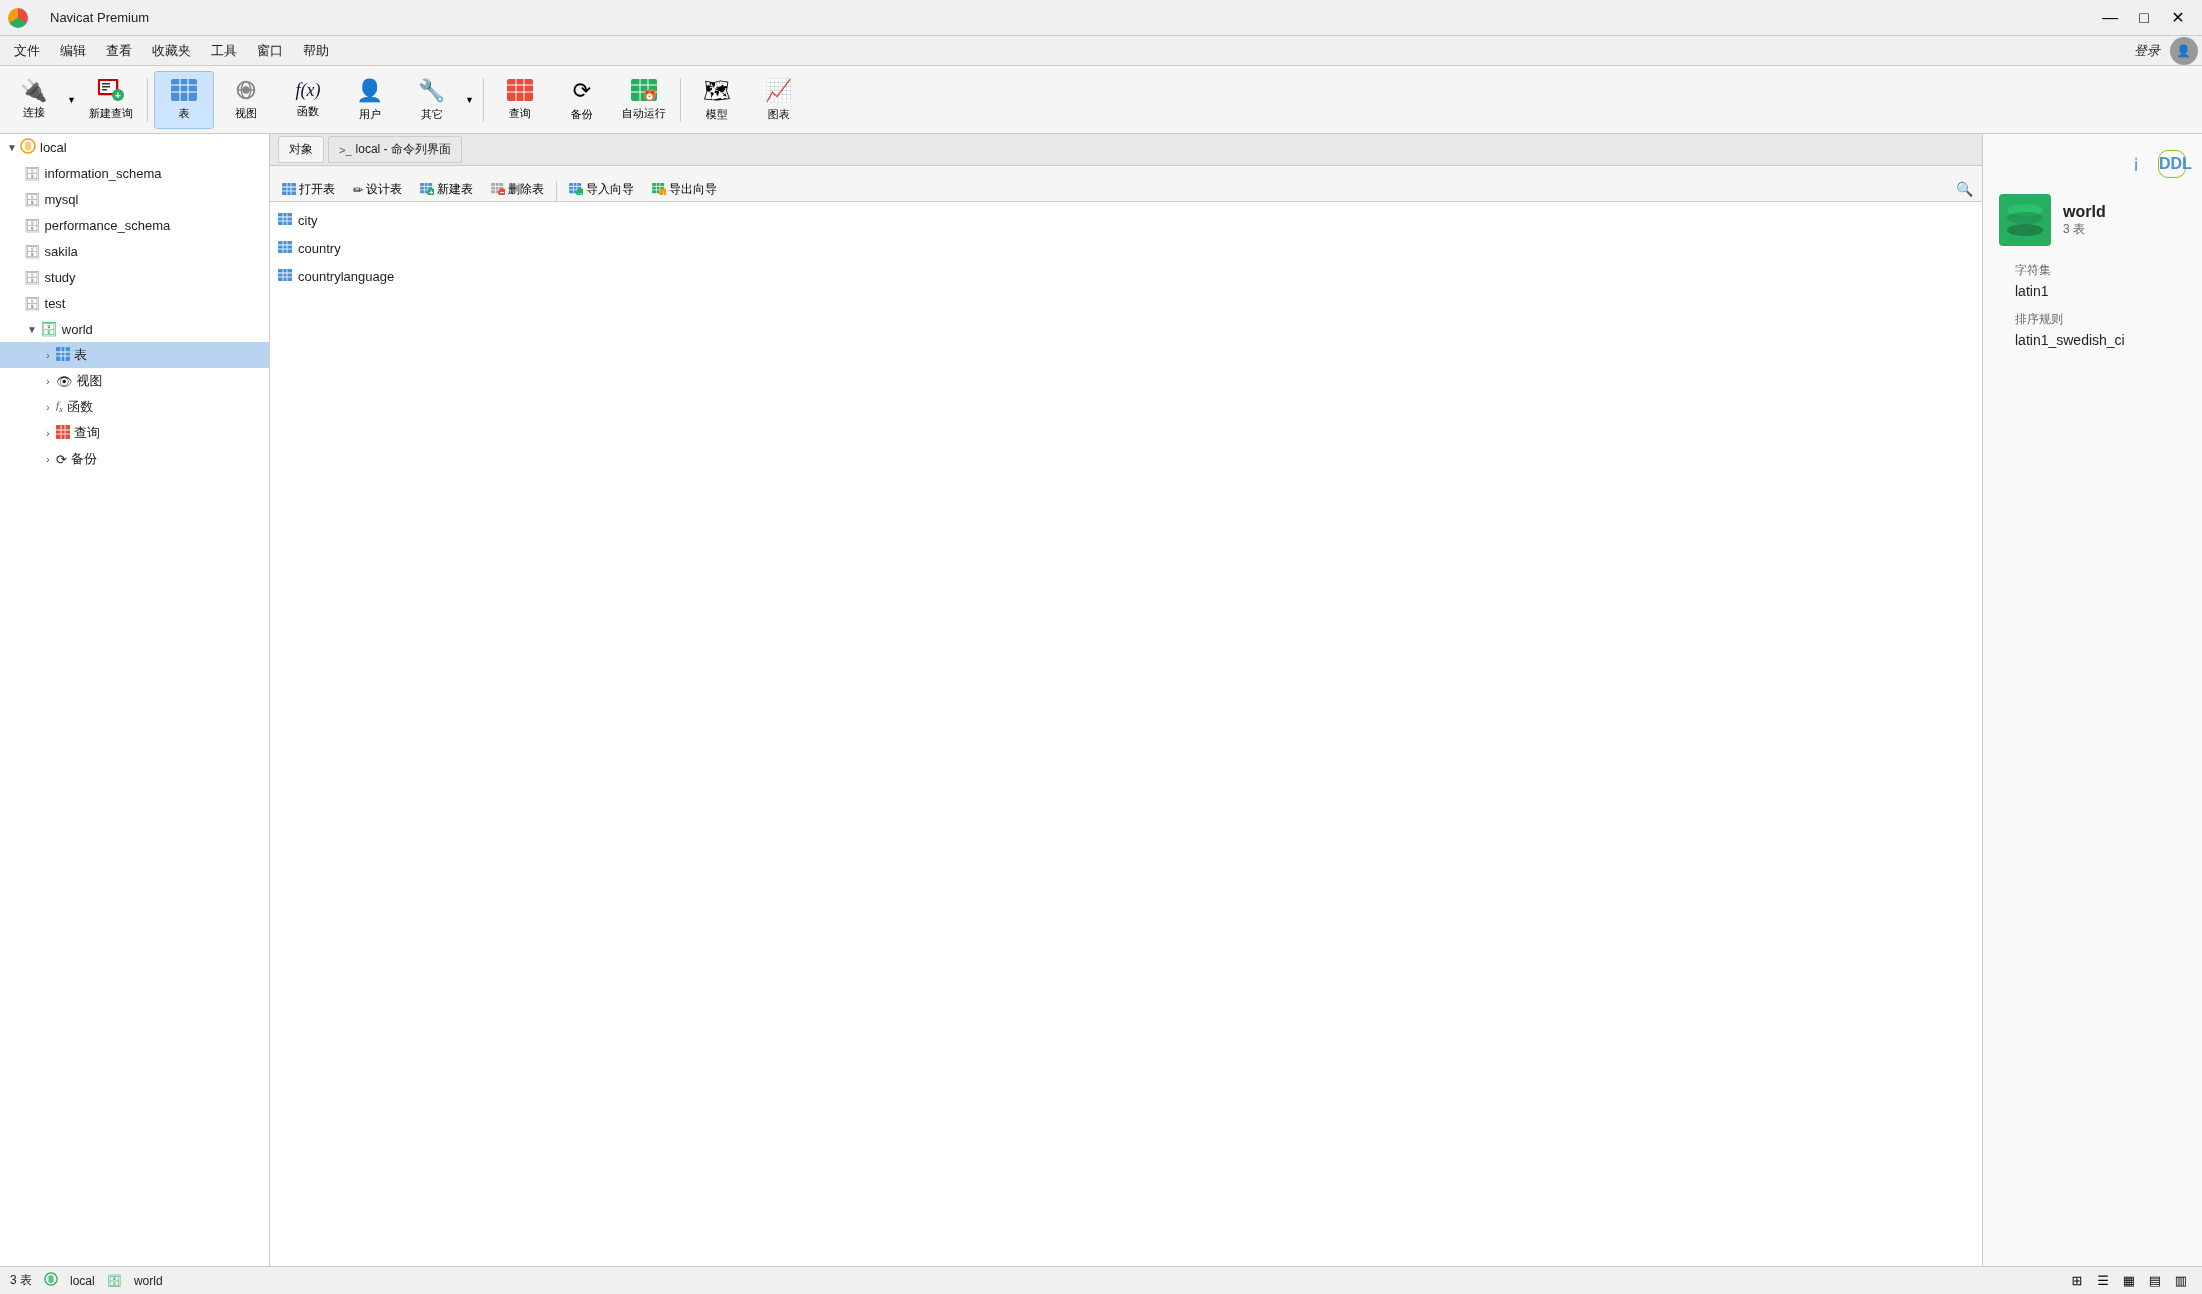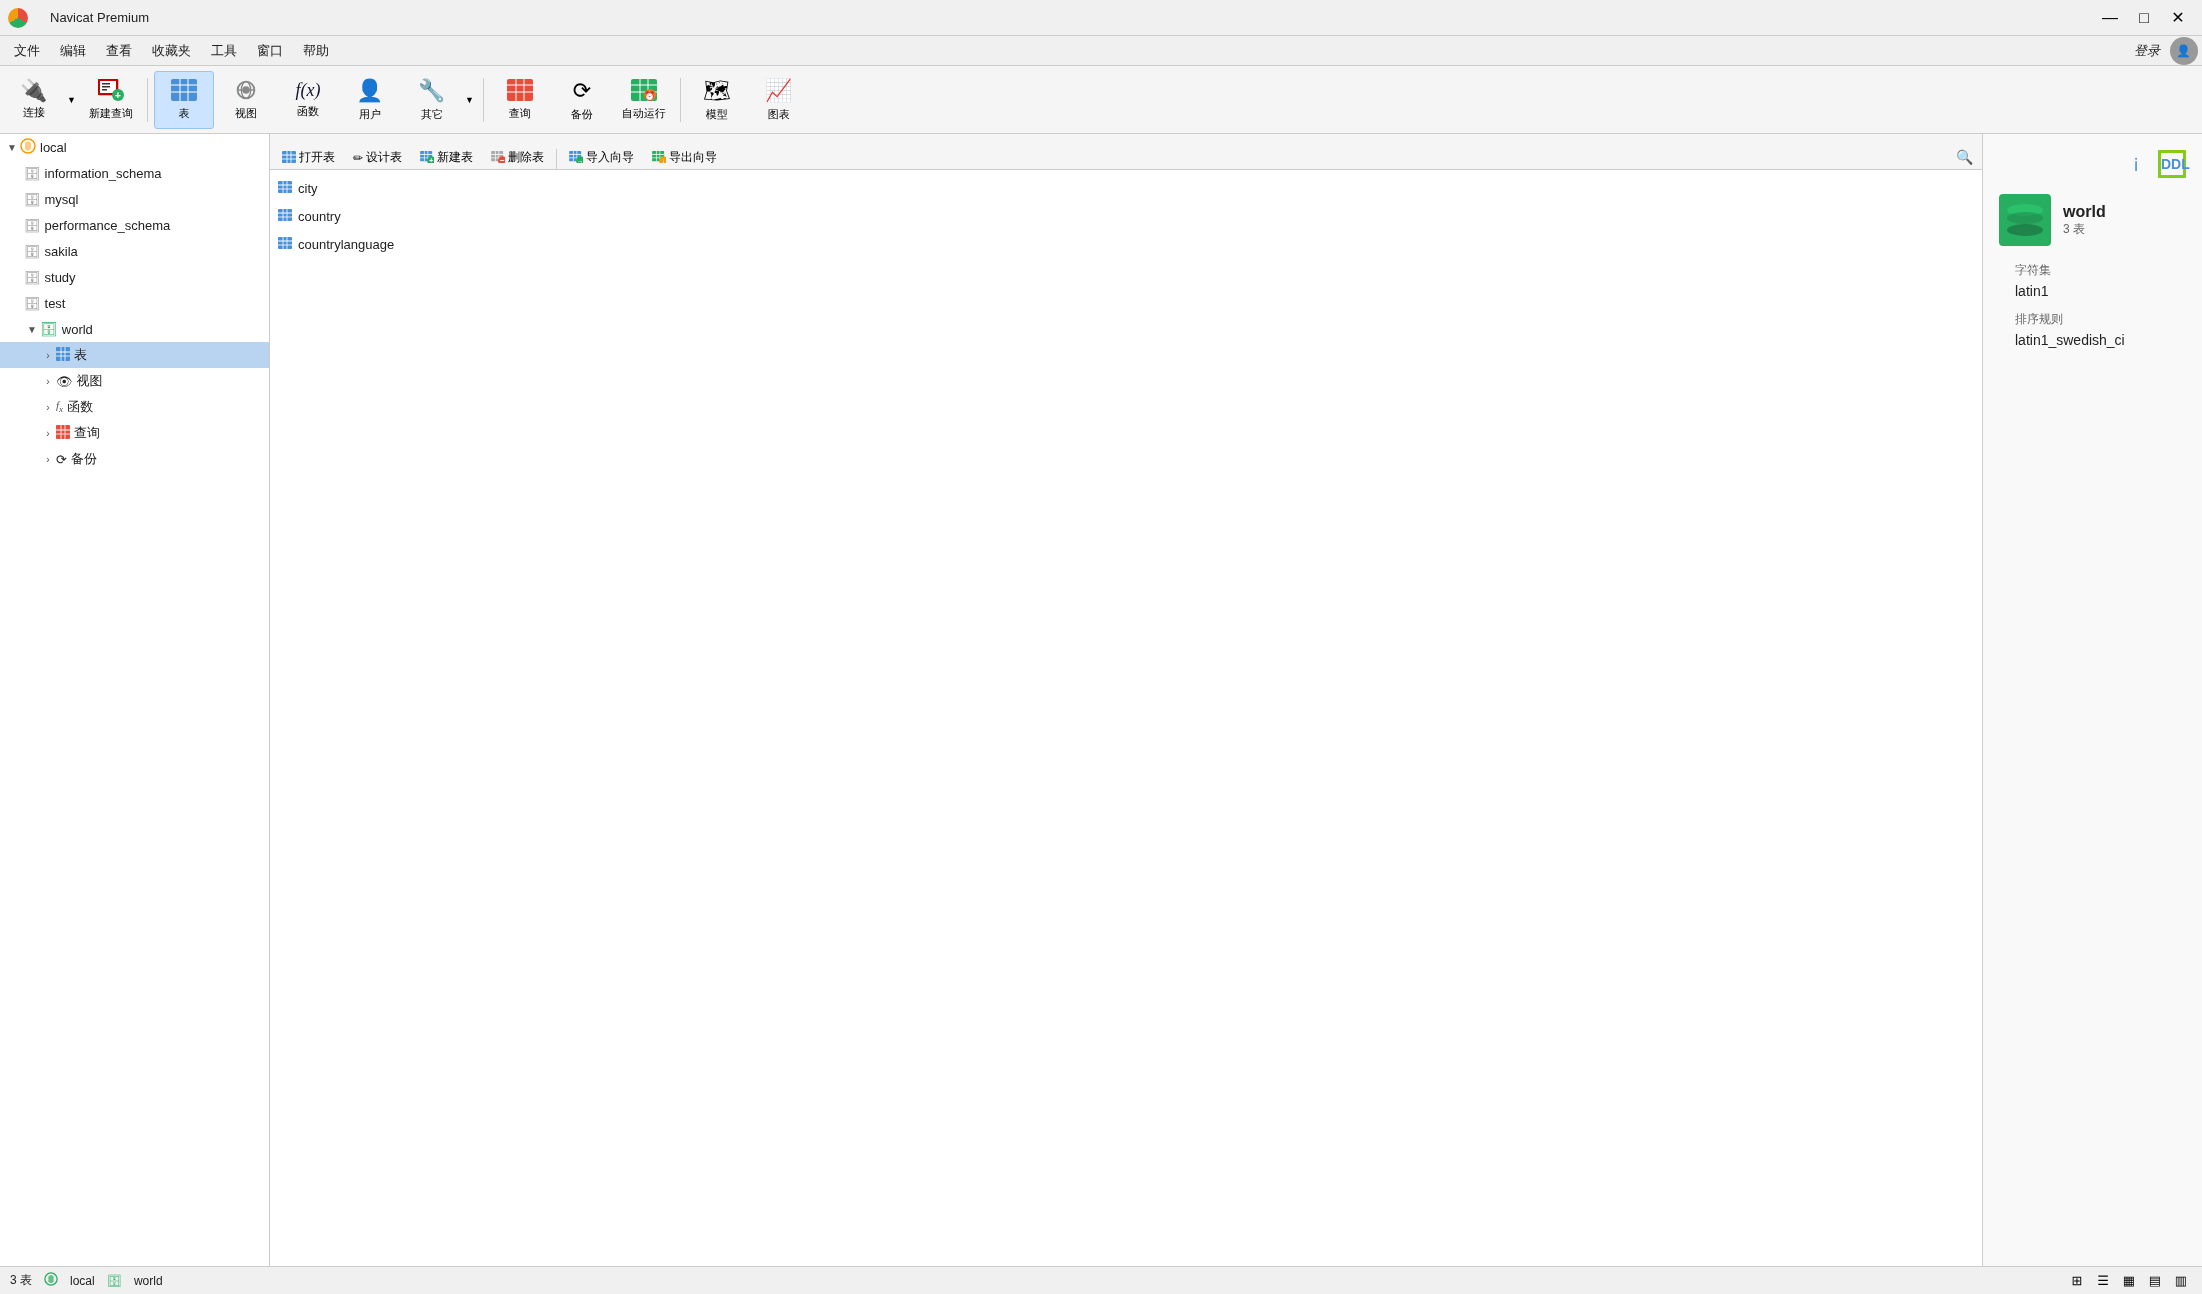--- a/index.html
+++ b/index.html
@@ -390,20 +390,29 @@
 
     <div class="tree-item indent2">
       <span class="tree-arrow">›</span>
       <span class="tree-icon" style="font-size:13px;">⟳</span>
       <span class="tree-label">备份</span>
     </div>
   </div>
 
   <div id="content">
 
+    <div id="tab-bar">
+      <div class="tab-item">
+        <span>对象</span>
+      </div>
+      <div class="tab-item" style="background:#e8e8e8;">
+        <span style="font-size:11px;color:#555;">&gt;_</span>
+        <span>local - 命令列界面</span>
+      </div>
+    </div>
 
     <div id="action-bar">
       <button class="action-btn">
         <span class="action-icon">
           <svg width="14" height="12" viewBox="0 0 14 12">
               <rect x="0" y="0" width="14" height="12" rx="1" fill="#4a90d9"></rect>
               <line x1="0" y1="4" x2="14" y2="4" stroke="white" stroke-width="1"></line>
               <line x1="5" y1="0" x2="5" y2="12" stroke="white" stroke-width="0.8"></line>
               <line x1="9" y1="0" x2="9" y2="12" stroke="white" stroke-width="0.8"></line>
               <line x1="0" y1="8" x2="14" y2="8" stroke="white" stroke-width="0.8"></line>
@@ -511,21 +520,21 @@
             </svg>
         </span>
         <span>countrylanguage</span>
       </div>
     </div>
   </div>
 
   <div id="right-panel">
     <div class="panel-icons">
       <button class="panel-icon-btn" style="color:#4a90d9;font-size:18px;">ℹ</button>
-      <button class="panel-icon-btn" style="font-size:14px;font-weight:bold;border:3px solid #84cc16;border-radius:1px;">DDL</button>
+      <button class="panel-icon-btn" style="font-size:16px;font-weight:bold;border:1px solid #84cc16;border-radius:10px;">DDL</button>
     </div>
     <div class="db-display">
       <div class="db-big-icon">
         <svg width="40" height="40" viewBox="0 0 40 40">
           <ellipse cx="20" cy="10" rx="18" ry="6" fill="#27ae60"></ellipse>
           <rect x="2" y="10" width="36" height="20" fill="#27ae60"></rect>
           <ellipse cx="20" cy="30" rx="18" ry="6" fill="#1e8449"></ellipse>
           <ellipse cx="20" cy="10" rx="18" ry="6" fill="#2ecc71" opacity="0.6"></ellipse>
           <ellipse cx="20" cy="18" rx="18" ry="6" fill="#1e8449" opacity="0.5"></ellipse>
         </svg>

